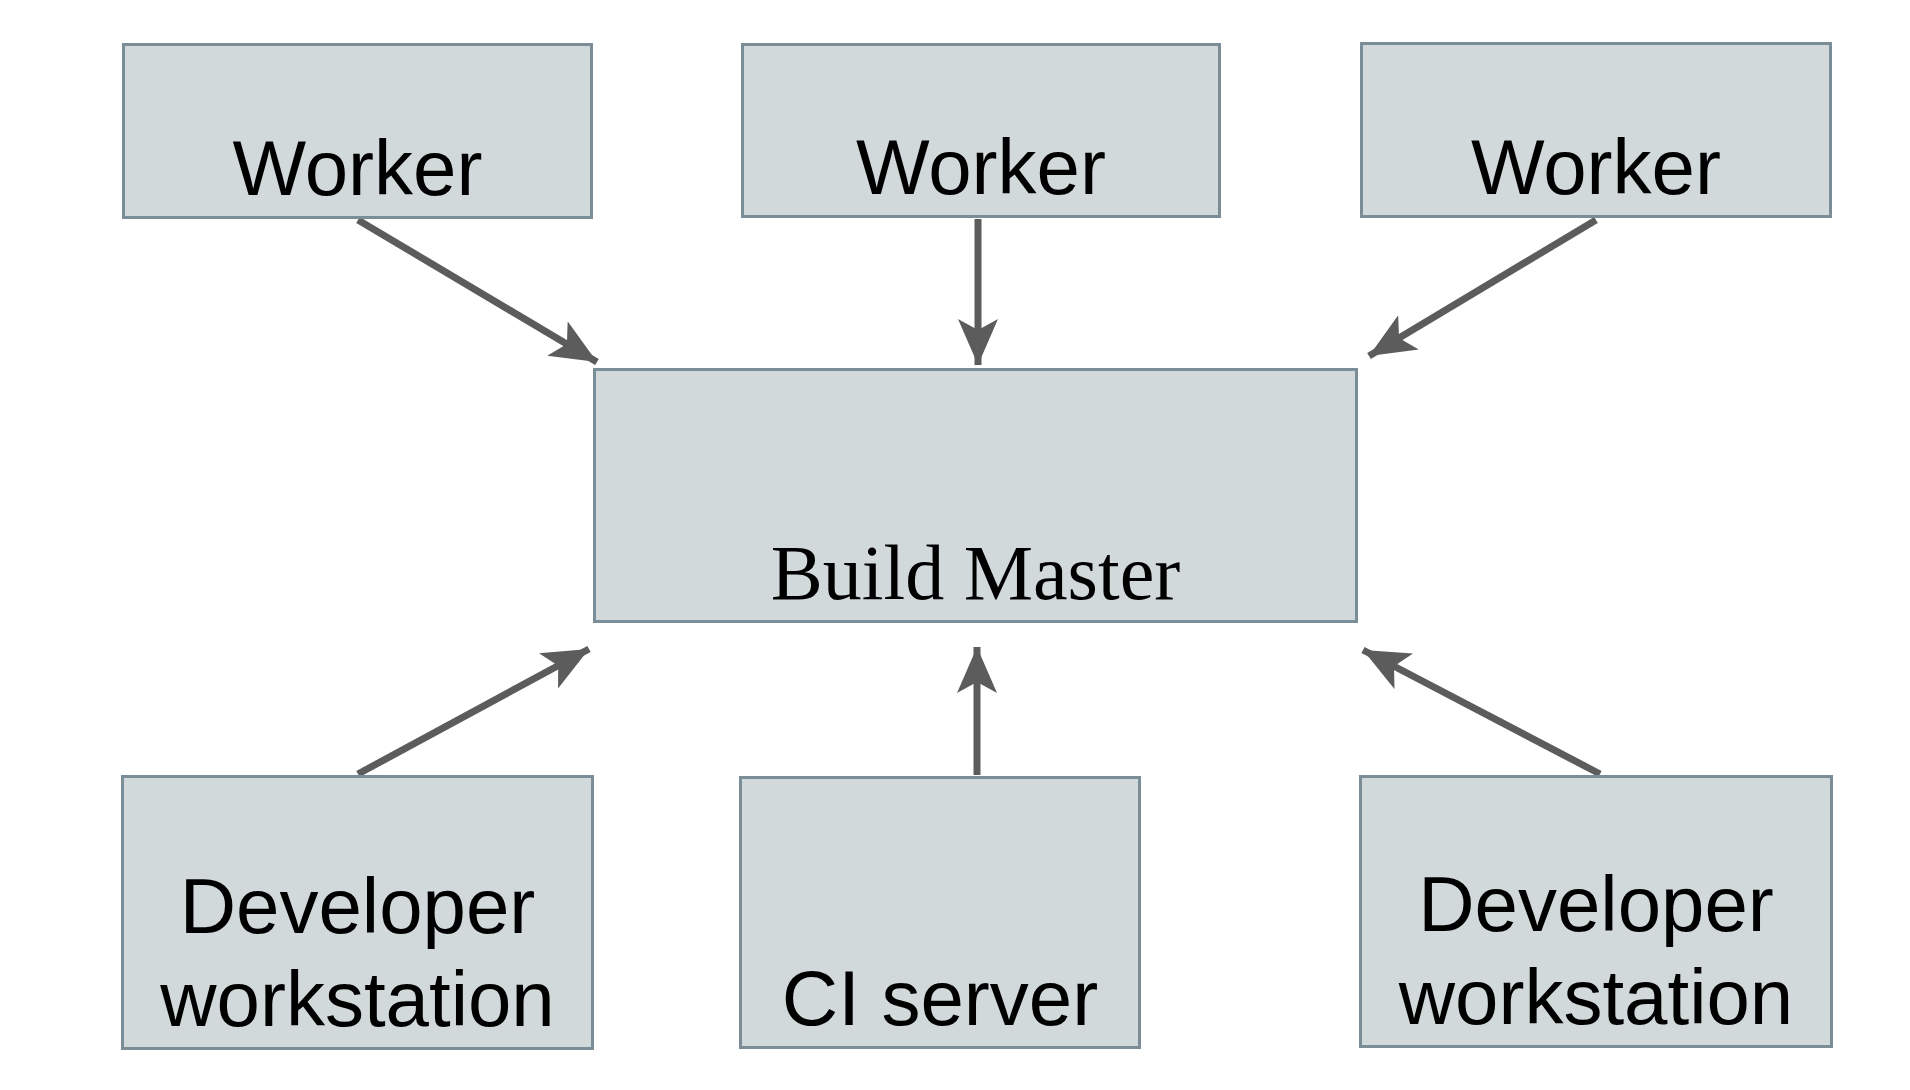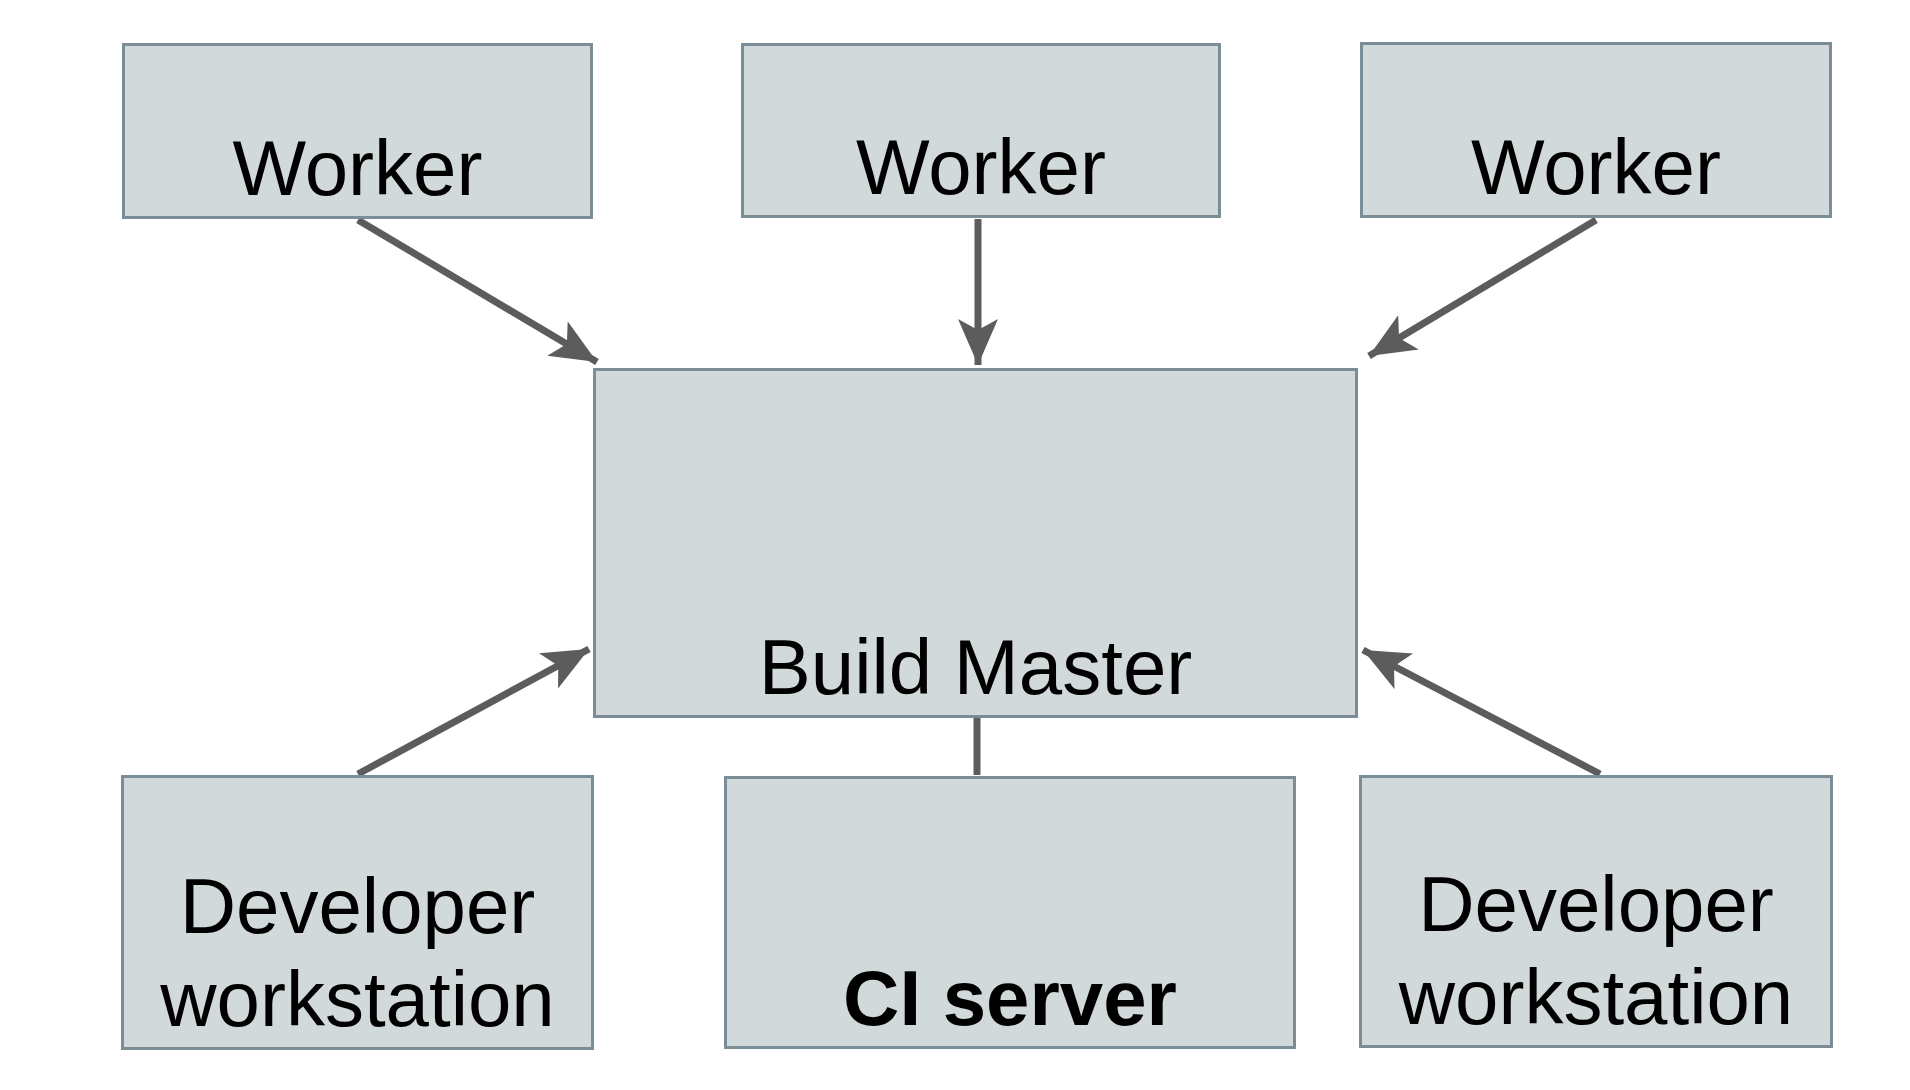--- a/index.html
+++ b/index.html
@@ -46,23 +46,23 @@
     stroke: var(--arrow);
     stroke-width: 7;
     stroke-linecap: butt;
   }
   .edges .head { fill: var(--arrow); }
 
   
   #node-worker-1 { left: 122px; top:  43px; width: 471px; height: 176px; }
   #node-worker-2 { left: 741px; top:  43px; width: 480px; height: 175px; }
   #node-worker-3 { left: 1360px; top: 42px; width: 472px; height: 176px; }
-  #node-build-master { left: 593px; top: 368px; width: 765px; height: 350px; }
+  #node-build-master { left: 593px; top: 368px; width: 765px; height: 255px; font-family: Liberation Serif, serif; }
   #node-dev-workstation-1 { left: 121px; top: 775px; width: 473px; height: 275px; }
-  #node-ci-server { left: 724px; top: 776px; width: 572px; height: 273px; font-weight: bold; }
+  #node-ci-server { left: 739px; top: 776px; width: 402px; height: 273px; }
   #node-dev-workstation-2 { left: 1359px; top: 775px; width: 474px; height: 273px; }
 </style>
 </head>
 <body>
 
 <div class="canvas">
 
   <svg class="edges" viewBox="0 0 1910 1090" xmlns="http://www.w3.org/2000/svg">
     <defs>
       <marker id="arrowhead" markerUnits="userSpaceOnUse" markerWidth="60" markerHeight="44" refX="46" refY="20" orient="auto">

